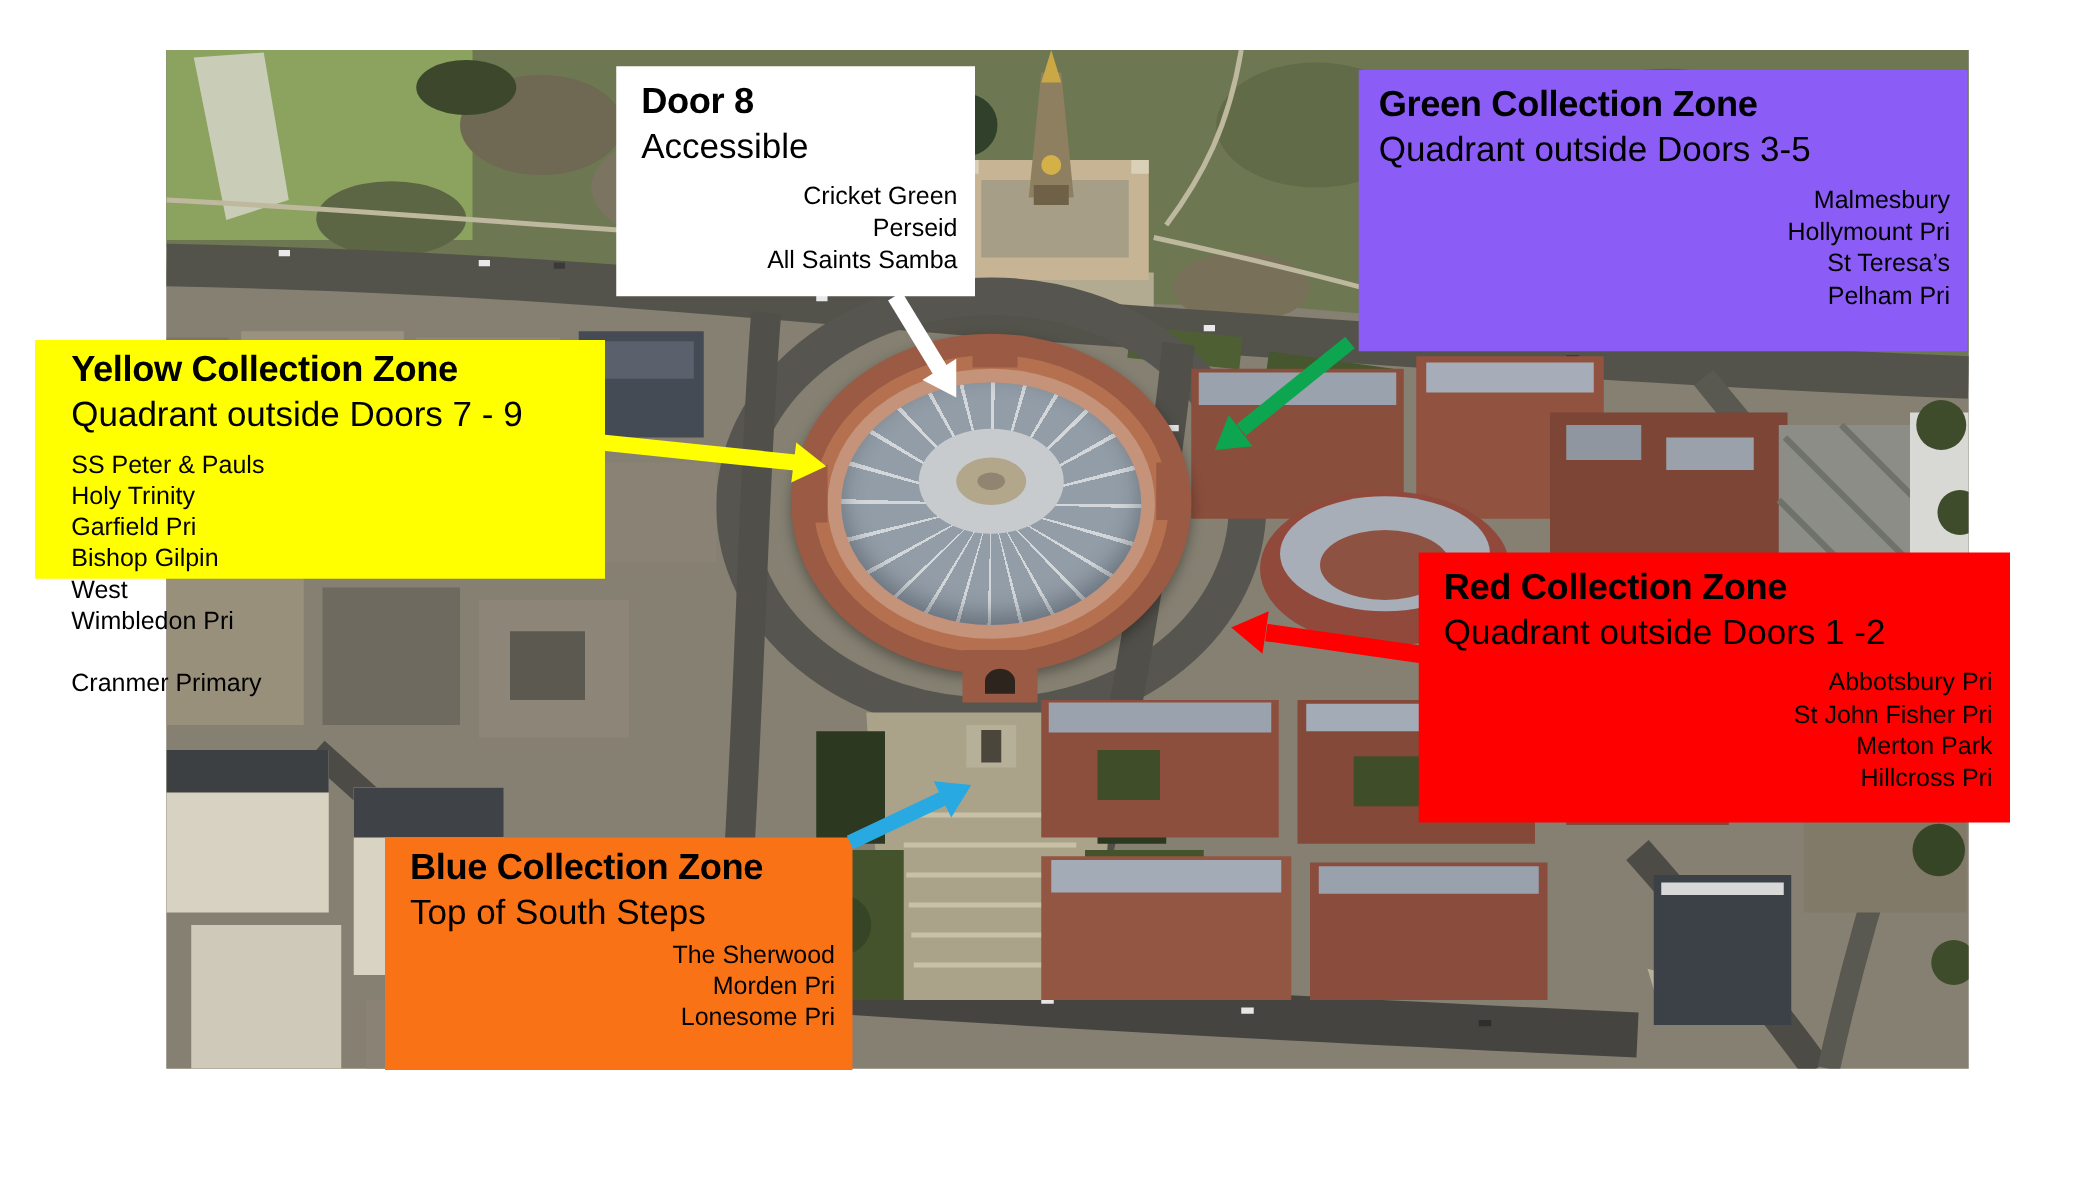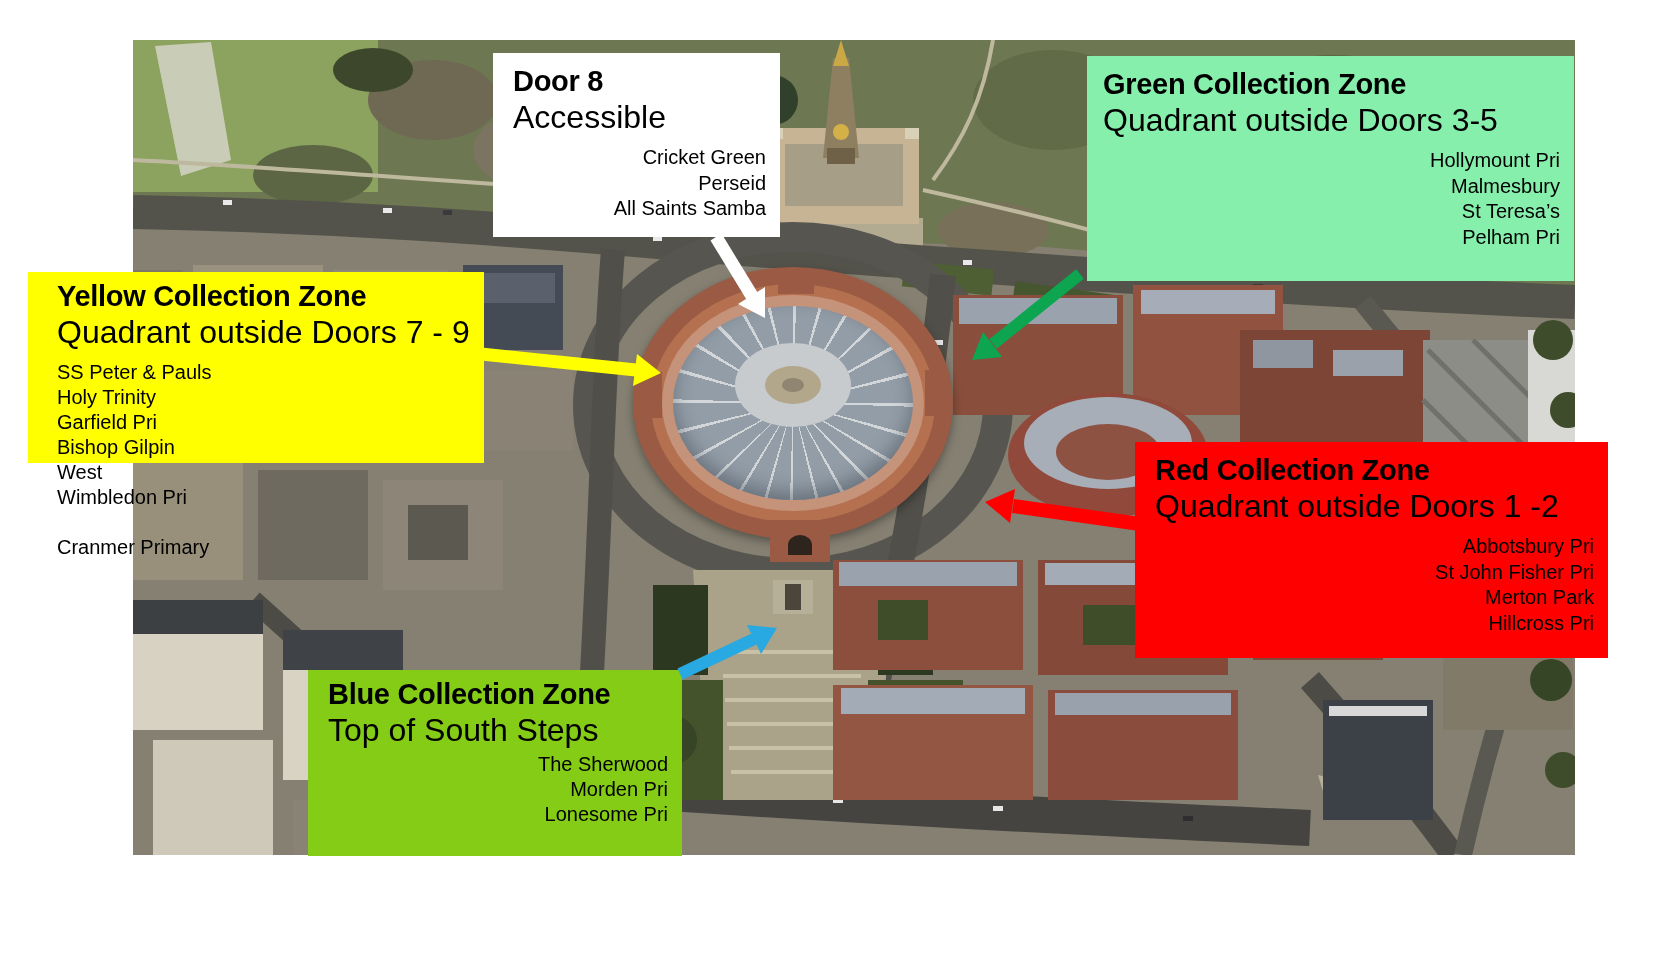--- a/index.html
+++ b/index.html
@@ -17,21 +17,21 @@
                background:repeating-conic-gradient(#d3d7da 0deg 1.8deg,#939da7 1.8deg 15deg);
                box-shadow:inset 0 -8px 18px rgba(40,50,60,.4);}
   .hall-ring  {left:602px;top:303px;width:116px;height:84px;background:#c7cbce;}
   .hall-oculus{left:632px;top:326px;width:56px;height:38px;background:#b2a68b;}
   .hall-eye   {left:649px;top:338px;width:22px;height:14px;background:#8f8570;}
   .porch{position:absolute;background:#9a5a44;}
   
   .callout{position:absolute;z-index:3;}
   .c-pad{padding:10px 14px 8px 20px;}
   .c-title{font-size:29px;font-weight:bold;line-height:36px;letter-spacing:-.3px;}
-  .c-sub{font-size:32px;line-height:36px;}
+  .c-sub{font-size:28px;line-height:36px;}
   .c-list{font-size:20px;line-height:25.5px;margin-top:10px;padding-left:6px;text-align:right;}
   .cols{display:flex;margin-top:10px;flex-direction:column;}
   .cols .col{font-size:20px;line-height:25px;}
   .cols .col:first-child{width:183px;}
   
   #arrows{position:absolute;left:0;top:0;z-index:4;pointer-events:none;}
 </style>
 </head>
 <body>
 
@@ -213,27 +213,27 @@
       <div class="c-title">Door 8</div>
       <div class="c-sub">Accessible</div>
       <div class="c-list">
         <div>Cricket Green</div>
         <div>Perseid</div>
         <div>All Saints Samba</div>
       </div>
     </div>
   </div>
 
-  <div class="callout" style="left: 1087px; top: 56px; width: 487px; height: 225px; background: #86efac;">
+  <div class="callout" style="left: 1087px; top: 56px; width: 487px; height: 225px; background: #8b5cf6;">
     <div class="c-pad" style="padding-left:16px;">
       <div class="c-title">Green Collection Zone</div>
       <div class="c-sub">Quadrant outside Doors 3-5</div>
       <div class="c-list">
+        <div>Malmesbury</div>
         <div>Hollymount Pri</div>
-        <div>Malmesbury</div>
         <div>St Teresa’s</div>
         <div>Pelham Pri</div>
       </div>
     </div>
   </div>
 
   <div class="callout" style="left: 28px; top: 272px; width: 456px; height: 191px; background: rgb(255, 255, 0);">
     <div class="c-pad" style="padding-left:29px;padding-top:6px;">
       <div class="c-title">Yellow Collection Zone</div>
       <div class="c-sub">Quadrant outside Doors 7 - 9</div>
@@ -260,21 +260,21 @@
       <div class="c-sub">Quadrant outside Doors 1 -2</div>
       <div class="c-list">
         <div>Abbotsbury Pri</div>
         <div>St John Fisher Pri</div>
         <div>Merton Park</div>
         <div>Hillcross Pri</div>
       </div>
     </div>
   </div>
 
-  <div class="callout" style="left: 308px; top: 670px; width: 374px; height: 186px; background: #84cc16;">
+  <div class="callout" style="left: 308px; top: 670px; width: 374px; height: 186px; background: #f97316;">
     <div class="c-pad" style="padding-top:6px;">
       <div class="c-title">Blue Collection Zone</div>
       <div class="c-sub">Top of South Steps</div>
       <div class="c-list" style="margin-top:4px;line-height:25px;">
         <div>The Sherwood</div>
         <div>Morden Pri</div>
         <div>Lonesome Pri</div>
       </div>
     </div>
   </div>

